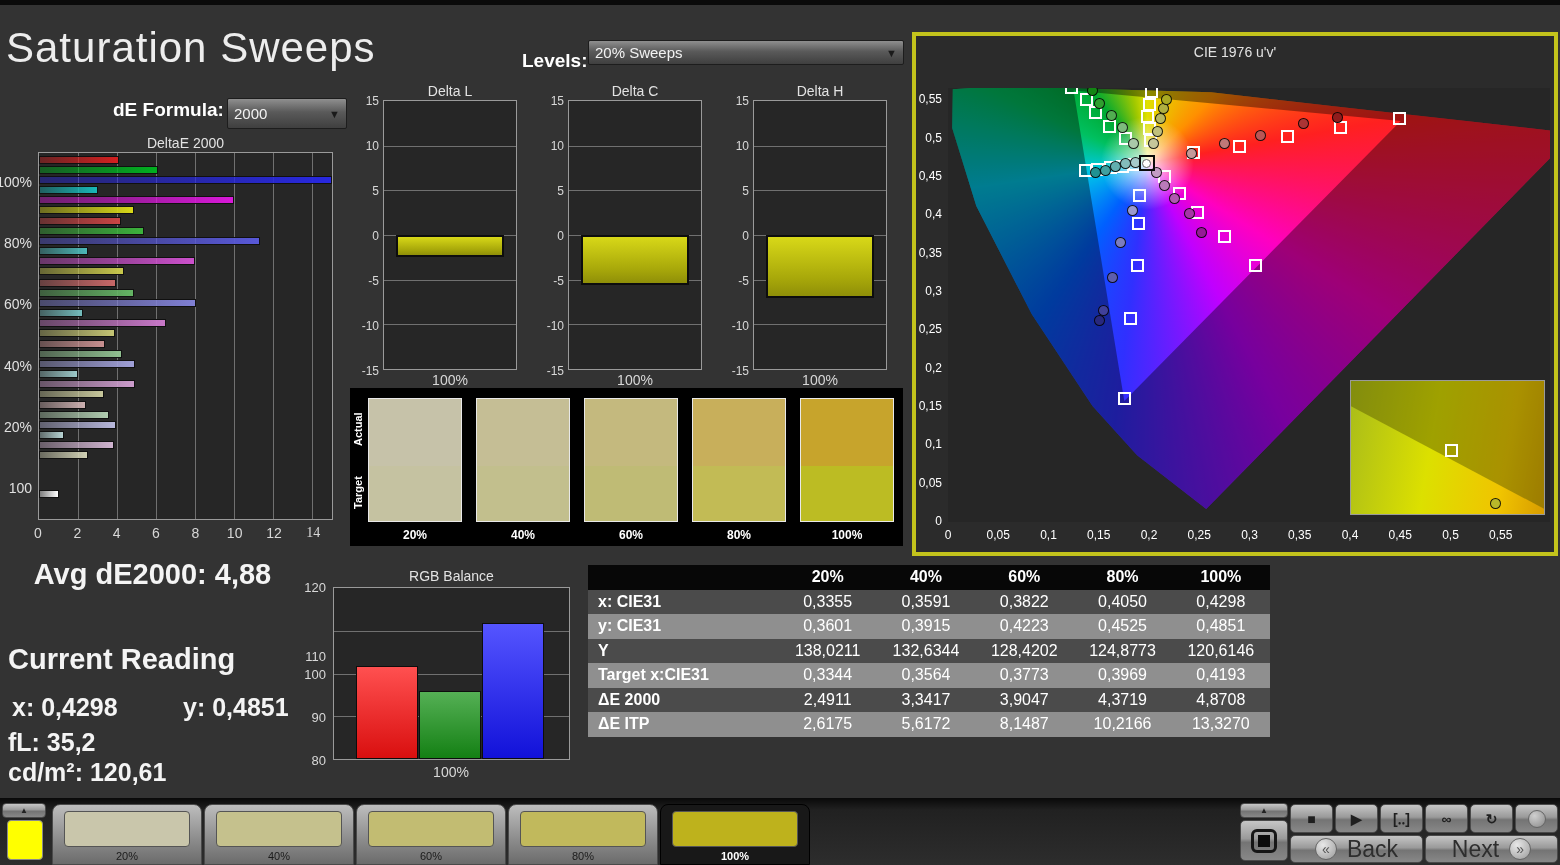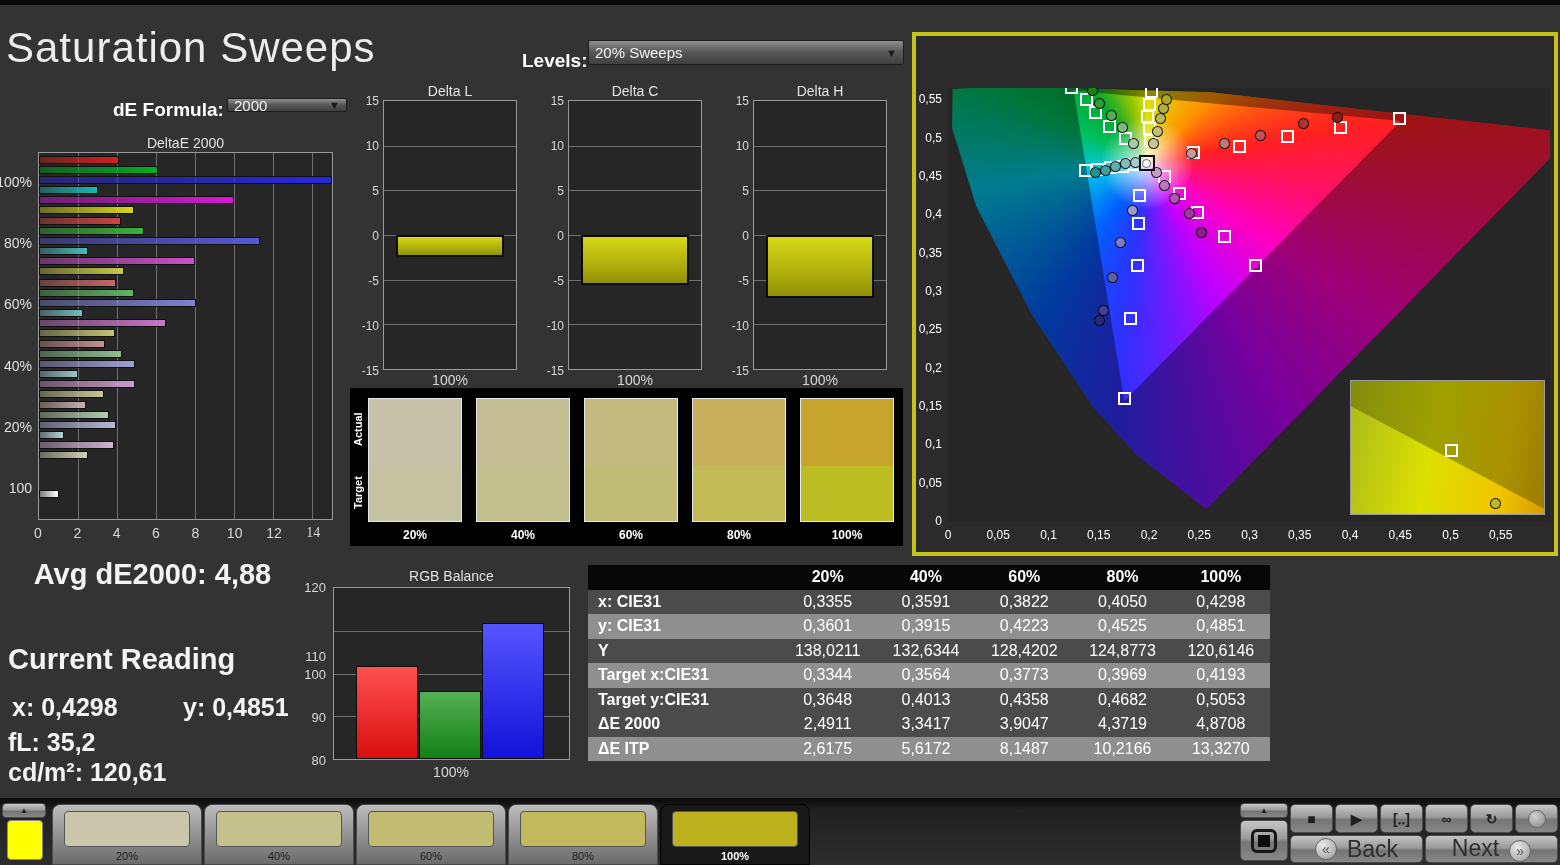--- a/index.html
+++ b/index.html
@@ -102,21 +102,21 @@
   .sq-icon-inner { width:12px; height:12px; background:#0c0c0c; }
 </style>
 </head>
 <body>
 
 <div class="abs topstrip"></div>
 
 <div class="abs page-title">Saturation Sweeps</div>
 
 <div class="abs field-label" style="left:113px;top:99px;">dE Formula:</div>
-<div class="abs dropdown" style="left:227px;top:98px;width:120px;height:14px;">
+<div class="abs dropdown" style="left:227px;top:98px;width:120px;height:31px;">
   <span class="dd-text">2000</span>
   <span class="dd-arrow">▼</span>
 </div>
 
 <div class="abs field-label" style="left:522px;top:42px;margin-top:8px;">Levels:</div>
 <div class="abs dropdown" style="left:588px;top:40px;width:316px;height:25px;">
   <span class="dd-text">20% Sweeps</span>
   <span class="dd-arrow">▼</span>
 </div>
 
@@ -278,20 +278,21 @@
     </div>
     <div class="swatch-label" style="left: 389px; top: 140px;">80%</div>
     <div class="swatch" style="left: 450px; top: 10px; width: 94px; height: 124px;">
       <div class="half" style="top: 0px; height: 55%; background: rgb(199, 164, 44);"></div>
       <div class="half" style="bottom: 0px; height: 45%; background: rgb(188, 188, 35);"></div>
     </div>
     <div class="swatch-label" style="left: 497px; top: 140px;">100%</div>
   </div>
 
 <div class="abs cie-panel" style="left:912px;top:32px;width:646px;height:524px;">
+  <div class="chart-title abs" style="left:0;top:8px;width:638px;">CIE 1976 u'v'</div>
   <div class="cie-plotbg" id="cie-plot" style="left:32px;top:52px;width:602px;height:434px;">
     <div class="cie-gamut"></div>
     <svg width="602" height="434" style="position:absolute;left:0;top:0;pointer-events:none;">
       <path fill-rule="evenodd" fill="rgba(0,0,0,0.38)" d="M258.3,421 L189,367.2 L144.5,318.1 L83.7,226.1 L28.3,118.1 L4.2,40.4 L4.8,1.3 L22.9,0 L113.8,0 L263.1,4.3 L405.8,20.4 L522.5,33.4 L602,42.5 L602,70.3 Z M452.7,33 L125.6,2.6 L176.3,312.9 Z"></path>
     </svg>
     <div id="cie-points" style="position:absolute;left:0;top:0;width:602px;height:434px;">
         <div class="cie-marker-square" style="left: 171.385px; top: 44px;"></div>
         <div class="cie-marker-square" style="left: 155.305px; top: 31.728px;"></div>
         <div class="cie-marker-square" style="left: 141.235px; top: 17.922px;"></div>
         <div class="cie-marker-square" style="left: 132.19px; top: 4.883px;"></div>
@@ -459,28 +460,20 @@
         </tr>
         <tr class="light">
           <td class="rowlabel">Target x:CIE31</td>
           <td class="val">0,3344</td>
           <td class="val">0,3564</td>
           <td class="val">0,3773</td>
           <td class="val">0,3969</td>
           <td class="val">0,4193</td>
         </tr>
         <tr class="dark">
-          <td class="rowlabel">Target y:CIE31</td>
-          <td class="val">0,3648</td>
-          <td class="val">0,4013</td>
-          <td class="val">0,4358</td>
-          <td class="val">0,4682</td>
-          <td class="val">0,5053</td>
-        </tr>
-        <tr class="dark">
           <td class="rowlabel">ΔE 2000</td>
           <td class="val">2,4911</td>
           <td class="val">3,3417</td>
           <td class="val">3,9047</td>
           <td class="val">4,3719</td>
           <td class="val">4,8708</td>
         </tr>
         <tr class="light">
           <td class="rowlabel">ΔE ITP</td>
           <td class="val">2,6175</td>
@@ -549,17 +542,17 @@
       </div>
       <div class="icon-btn metal" style="left: 1515px;">
         <div class="lens"></div>
       </div>
     </div>
 
   <div class="nav-btn metal" style="left:1290px;width:133px;">
     <span class="nav-circle">«</span>
     <span>Back</span>
   </div>
-  <div class="nav-btn metal" style="left:1425px;width:133px;align-items:flex-end;">
+  <div class="nav-btn metal" style="left:1425px;width:133px;">
     <span>Next</span>
     <span class="nav-circle">»</span>
   </div>
 </div>
 
 </body></html>

